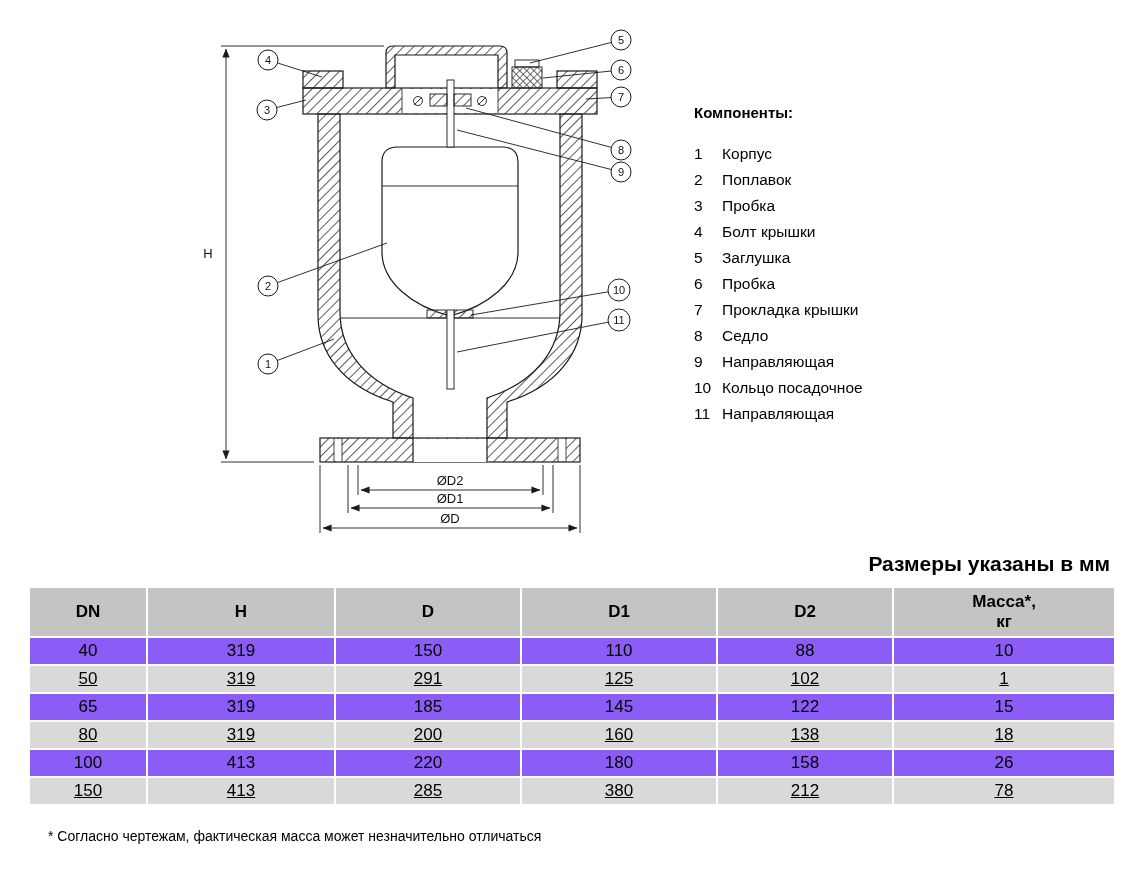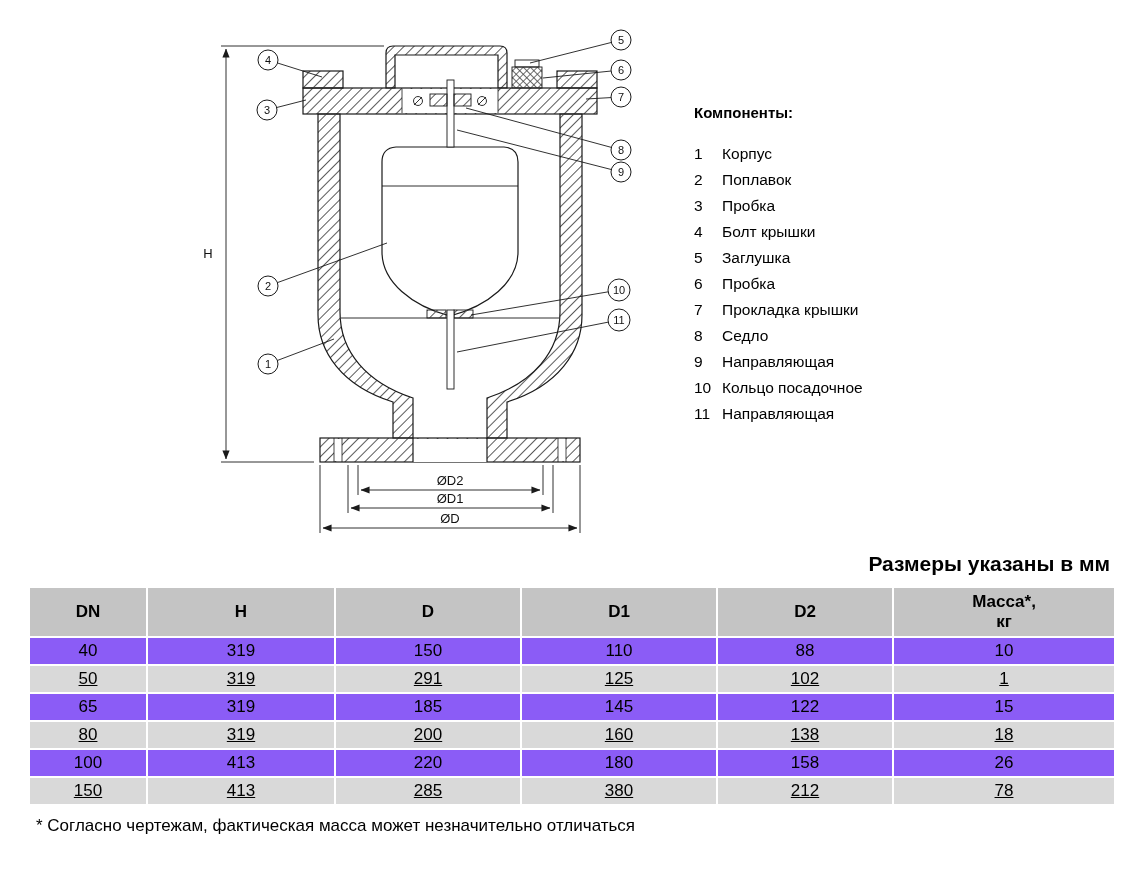--- a/index.html
+++ b/index.html
@@ -38,21 +38,21 @@
     font-size:17px;font-weight:bold;
     height:48px;text-align:center;vertical-align:middle;
     white-space:pre-line;padding:0;line-height:20px;
   }
   .dims-table td{
     font-size:17px;text-align:center;vertical-align:middle;
     height:26px;padding:0;background:#8b5cf6;
   }
   .dims-table tr.shaded td{background:var(--row-shaded-bg);text-decoration:underline;}
 
-  .footnote{position:absolute;left:32px;top:812px;font-size:17px;margin:4px;}
+  .footnote{position:absolute;left:32px;top:812px;font-size:14px;margin:16px;}
 
   svg text{font-family:"Liberation Sans",sans-serif;}
 </style>
 </head>
 <body>
 
 <div class="page">
 
   <svg class="drawing" width="690" height="560" viewBox="0 0 690 560">
     <defs>

